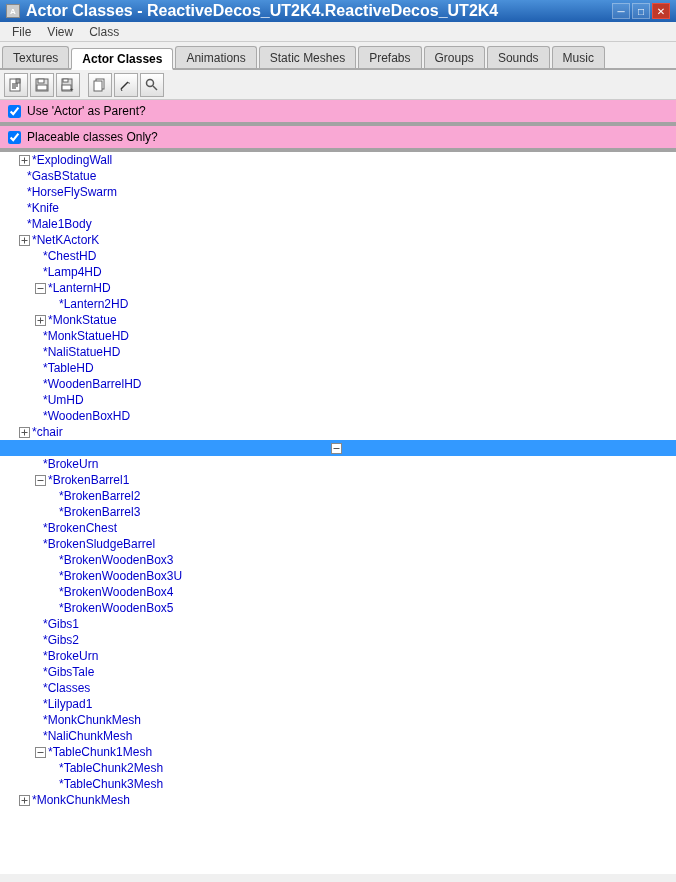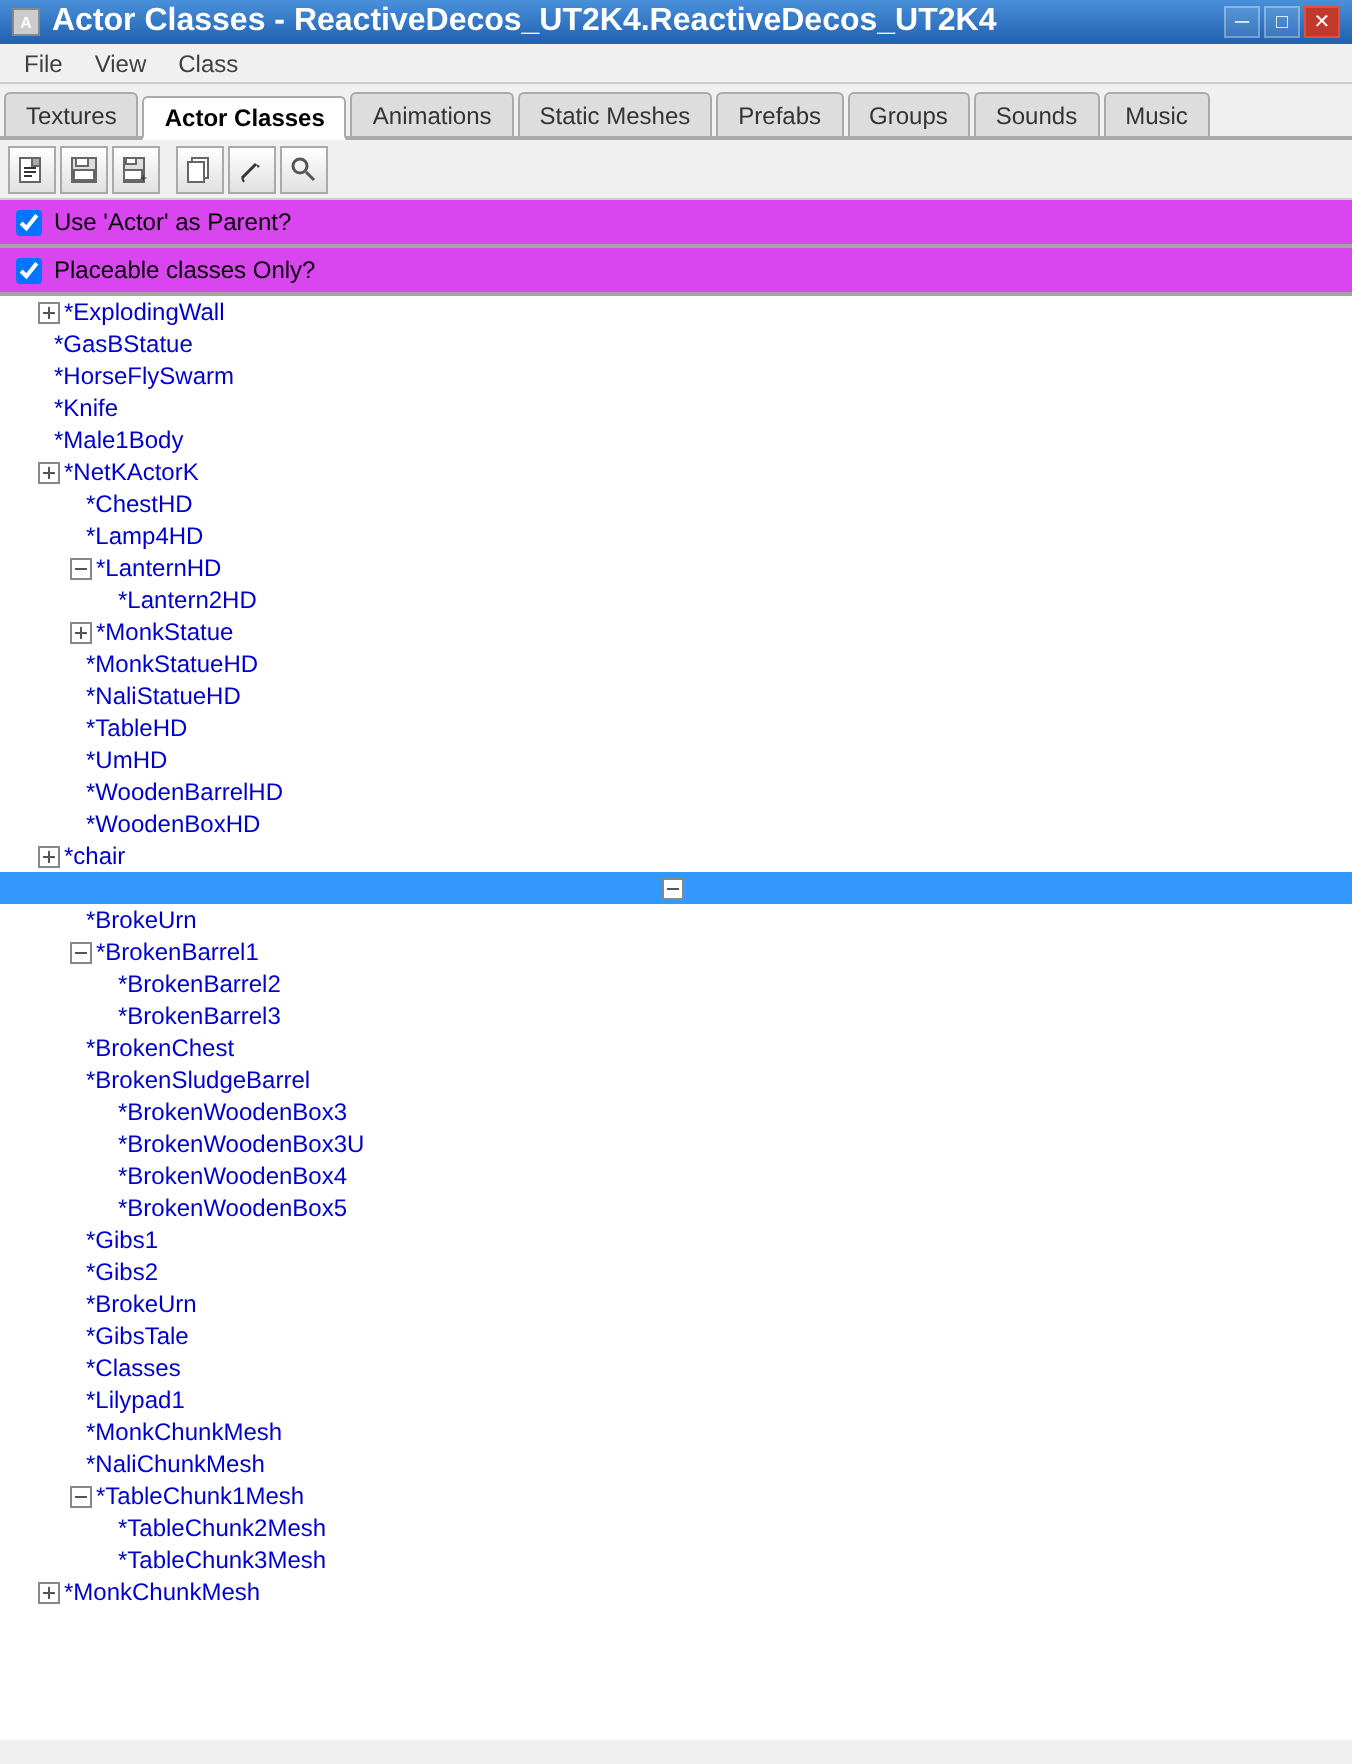--- a/index.html
+++ b/index.html
@@ -120,22 +120,22 @@
       display: flex;
       align-items: center;
       justify-content: center;
       font-size: 12px;
     }
     .toolbar-separator {
       width: 4px;
     }
     
     .checkbox-area {
-      background: #d946ef;
-      border-bottom: 2px solid #a3a3a3;
+      background: #f9a8d4;
+      border-bottom: 4px solid #a3a3a3;
       padding: 4px 8px;
       display: flex;
       align-items: center;
       gap: 6px;
       font-size: 12px;
     }
     .checkbox-area input[type=checkbox] {
       margin: 0;
     }
     .tree-scroll-area {
@@ -366,30 +366,30 @@
       <span class="tree-label">*NaliStatueHD</span>
     </div>
     <div class="tree-item">
       <span class="indent" style="width: 32px;"></span>
       <span class="tree-expand" style="width: 11px;"></span>
       <span class="tree-label">*TableHD</span>
     </div>
     <div class="tree-item">
       <span class="indent" style="width: 32px;"></span>
       <span class="tree-expand" style="width: 11px;"></span>
+      <span class="tree-label">*WoodenBarrelHD</span>
+    </div>
+    <div class="tree-item">
+      <span class="indent" style="width: 32px;"></span>
+      <span class="tree-expand" style="width: 11px;"></span>
       <span class="tree-label">*UmHD</span>
     </div>
     <div class="tree-item">
       <span class="indent" style="width: 32px;"></span>
       <span class="tree-expand" style="width: 11px;"></span>
-      <span class="tree-label">*WoodenBarrelHD</span>
-    </div>
-    <div class="tree-item">
-      <span class="indent" style="width: 32px;"></span>
-      <span class="tree-expand" style="width: 11px;"></span>
       <span class="tree-label">*WoodenBoxHD</span>
     </div>
     <div class="tree-item">
       <span class="indent" style="width: 16px;"></span>
       <span class="tree-expand">
         <svg width="11" height="11" viewBox="0 0 11 11">
           <rect x="0.5" y="0.5" width="10" height="10" fill="white" stroke="#888" stroke-width="1"></rect>
           <line x1="5.5" y1="2.5" x2="5.5" y2="8.5" stroke="#555" stroke-width="1"></line>
           <line x1="2.5" y1="5.5" x2="8.5" y2="5.5" stroke="#555" stroke-width="1"></line>
         </svg>

